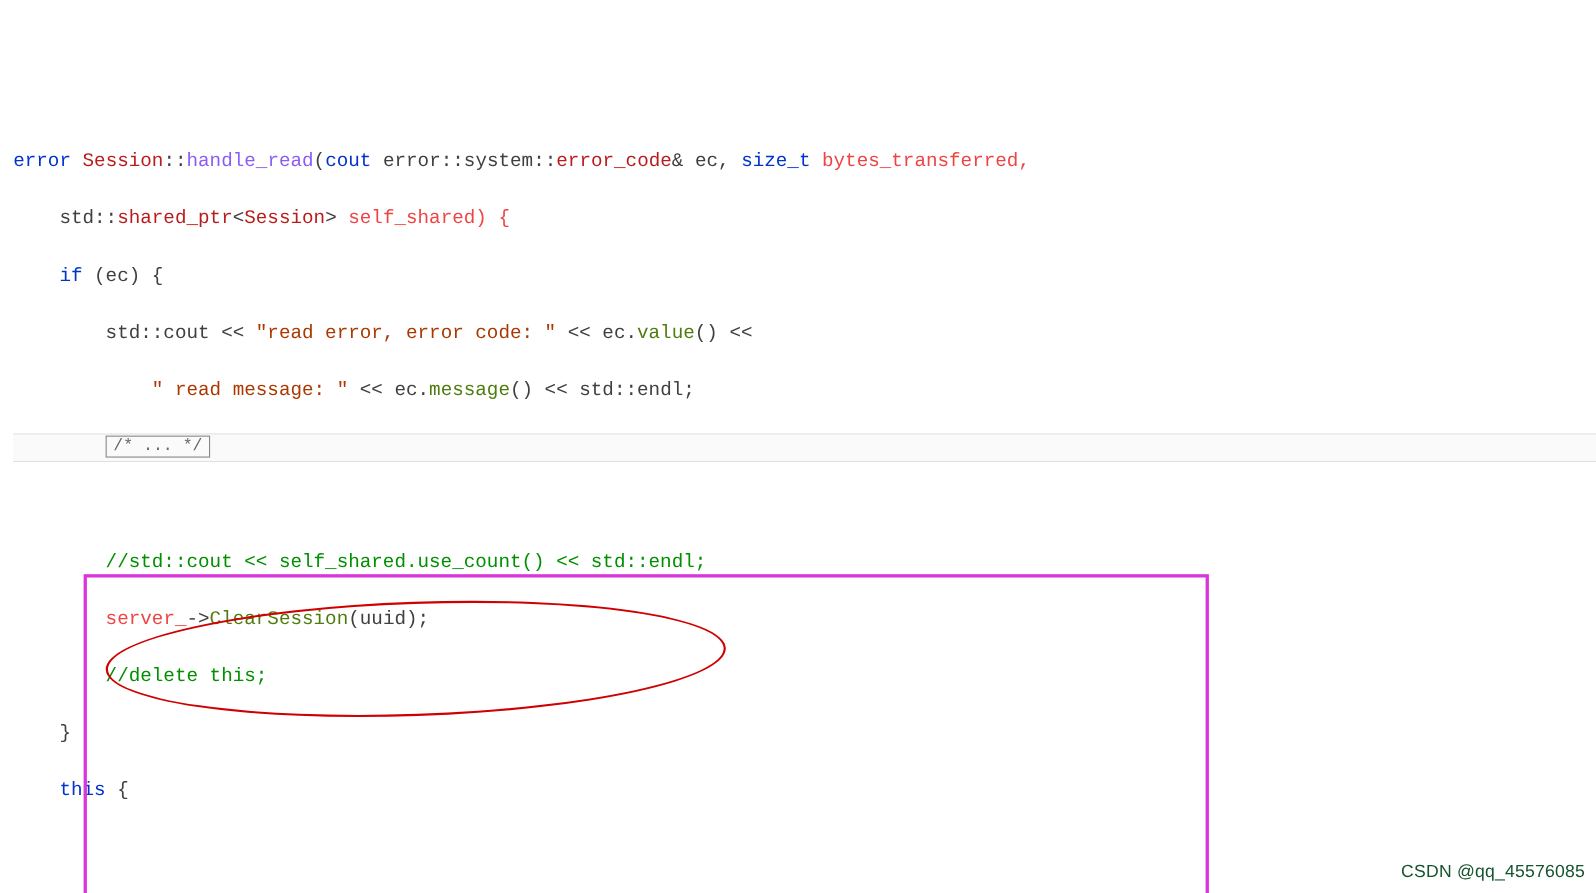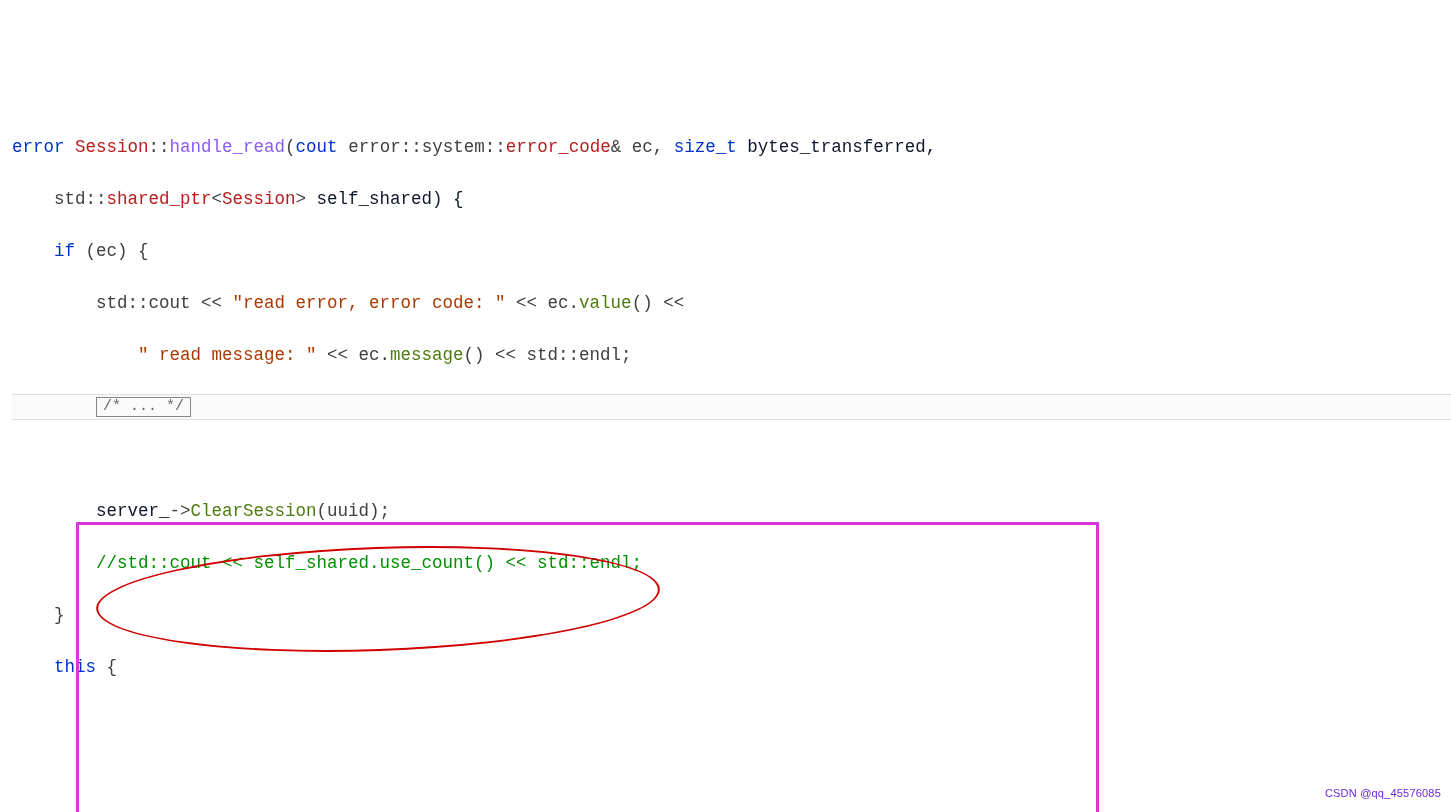--- a/index.html
+++ b/index.html
@@ -19,21 +19,21 @@
   }
   .line {
     display: block;
     height: 26px;
   }
   .kw   { color: #0033cc; }       
   .type { color: #b91c1c; }       
   .func { color: #8b5cf6; }       
   .str  { color: #aa3800; }       
   .comm { color: #009000; }       
-  .ident{ color: #0f172a; margin-top: 20px; }       
+  .ident{ color: #ef4444; margin-top: 20px; }       
   .callident { color: #4d7c0f; }
   .box-fold {
     display: inline-block;
     border: 1px solid #888;
     padding: 0 6px;
     color: #666;
     font-size: 15px;
     line-height: 18px;
     vertical-align: middle;
   }
@@ -60,41 +60,42 @@
     top: 443px;
     width: 560px;
     height: 100px;
     pointer-events: none;
     transform: rotate(-2deg);
   }
   .watermark {
     position: fixed;
     right: 10px;
     bottom: 6px;
-    color: #6d28d9;
+    color: #14532d;
     font-family: Arial, sans-serif;
-    font-size: 11px;
+    font-size: 16px;
     letter-spacing: 0.2px;
   }
 </style>
 </head>
 <body>
 
 
 
 <div class="code-area">
 <span class="line"><span class="kw">error</span> <span class="type">Session</span>::<span class="func">handle_read</span>(<span class="kw">cout</span> <span>error</span>::<span>system</span>::<span class="type">error_code</span><span>&amp; ec, </span><span class="kw">size_t</span><span class="ident"> bytes_transferred,</span></span>
 <span class="line"><span>    std::</span><span class="type">shared_ptr</span><span>&lt;</span><span class="type">Session</span><span>&gt; </span><span class="ident">self_shared) {</span></span>
 <span class="line"><span class="kw">    if</span><span> (ec) {</span></span>
 <span class="line"><span>        std::cout &lt;&lt; </span><span class="str">"read error, error code: "</span><span> &lt;&lt; ec.</span><span class="callident">value</span><span>() &lt;&lt;</span></span>
 <span class="line"><span>            </span><span class="str">" read message: "</span><span> &lt;&lt; ec.</span><span class="callident">message</span><span>() &lt;&lt; std::endl;</span></span>
 <span class="line hl-line"><span>        </span><span class="box-fold">/* ... */</span></span>
 <span class="line"></span>
+<span class="line"><span class="comm">        //std::cout &lt;&lt; self_shared.use_count() &lt;&lt; std::endl;</span></span>
 <span class="line"><span>        </span><span class="ident">server_</span><span>-&gt;</span><span class="callident">ClearSession</span><span>(uuid);</span></span>
-<span class="line"><span class="comm">        //std::cout &lt;&lt; self_shared.use_count() &lt;&lt; std::endl;</span></span>
+<span class="line"><span class="comm">        //delete this;</span></span>
 <span class="line"><span>    }</span></span>
 <span class="line"><span class="kw">    this</span><span> {</span></span>
 <span class="line"></span>
 
 
 
 
 
 
 

